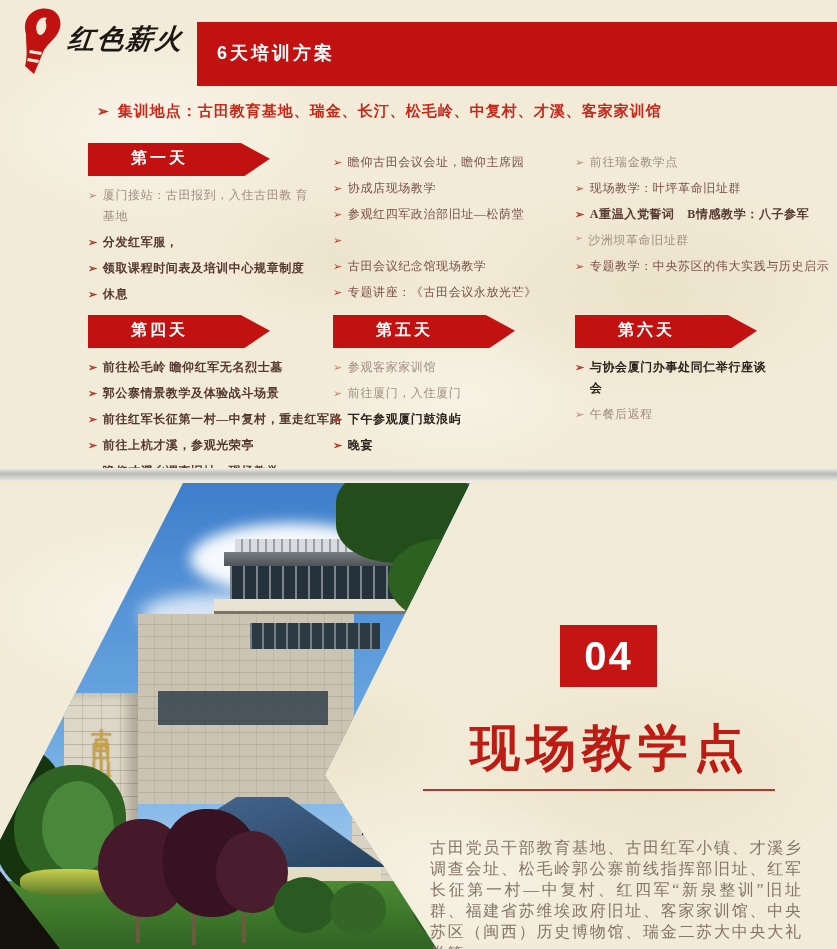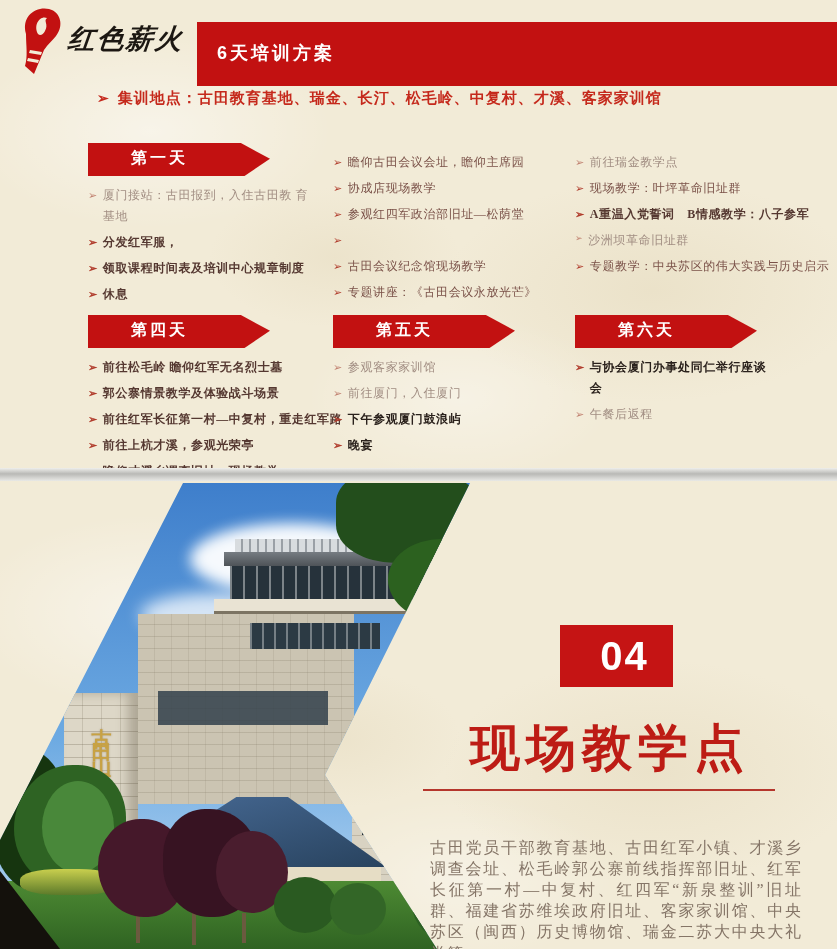--- a/index.html
+++ b/index.html
@@ -19,21 +19,21 @@
 
   
   .banner{position:absolute;left:197px;top:2px;width:640px;height:64px;background:#c21111;margin-top:20px;}
   .banner h1{margin:0;padding:22px 0 0 20px;font:600 18px/1 "Liberation Sans","DejaVu Sans",sans-serif;
     color:#fff;letter-spacing:3px;}
   .logo{position:absolute;left:16px;top:2px;width:180px;height:78px;}
   .torch{position:absolute;left:4px;top:2px;width:46px;height:74px;}
   .brand{position:absolute;left:52px;top:24px;font:700 27px/1 "Liberation Serif","DejaVu Serif",serif;
     color:#1c1712;font-style:italic;letter-spacing:2px;white-space:nowrap;transform:skewX(-6deg);}
 
-  .location{position:absolute;left:97px;top:88px;width:700px;
+  .location{position:absolute;left:97px;top:101px;width:700px;
     color:#c5291c;font:700 15px/1.4 "Liberation Serif","DejaVu Serif",serif;letter-spacing:1px;}
   .location .bl{margin-right:8px;font-size:14px;}
 
   
   .day-col{position:absolute;}
   .day-banner{position:relative;width:182px;height:33px;background:#c21111;
     clip-path:polygon(0 0,84% 0,100% 48%,86% 100%,0 100%);}
   .day-banner span{position:absolute;left:15px;top:7px;color:#fff;
     font:700 16px/1 "Liberation Sans","DejaVu Sans",sans-serif;letter-spacing:3px;margin-left:28px;}
   .day-items{list-style:none;margin:9px 0 0 0;padding:0;}
@@ -103,21 +103,21 @@
   .trunk1{left:136px;top:430px;width:4px;height:32px;background:#6b5a3f;}
   .trunk2{left:192px;top:428px;width:4px;height:36px;background:#6b5a3f;}
   .trunk3{left:242px;top:432px;width:4px;height:30px;background:#6b5a3f;}
   .bush1{left:274px;top:396px;width:62px;height:56px;background:#2a5a21;border-radius:50%;}
   .bush2{left:330px;top:402px;width:56px;height:52px;background:#336627;border-radius:50%;}
   .bush3{left:412px;top:386px;width:78px;height:74px;background:#2d6024;border-radius:50%;}
   .wedge{left:0;top:390px;width:60px;height:78px;background:#14110c;
     clip-path:polygon(0 0,100% 100%,0 100%);}
 
   .numbox{position:absolute;left:560px;top:144px;width:97px;height:62px;background:#c51414;
-    display:flex;align-items:center;justify-content:center;padding-left:16px;}
+    display:flex;align-items:center;justify-content:center;}
   .numbox span{color:#fff;font:700 40px/1 "Liberation Sans","DejaVu Sans",sans-serif;letter-spacing:2px;}
   .s2-title{position:absolute;left:420px;top:240px;width:380px;margin:0;text-align:center;
     color:#bd1c15;font:700 50px/1.1 "Liberation Serif","DejaVu Serif",serif;letter-spacing:6px;}
   .rule{position:absolute;left:423px;top:308px;width:352px;height:2px;background:#b5362c;}
   .para{position:absolute;left:430px;top:356px;width:372px;margin:0;
     color:#857567;font:400 16px/1.32 "Liberation Serif","DejaVu Serif",serif;
     letter-spacing:1px;text-align:justify;}
 </style>
 </head>
 <body>

